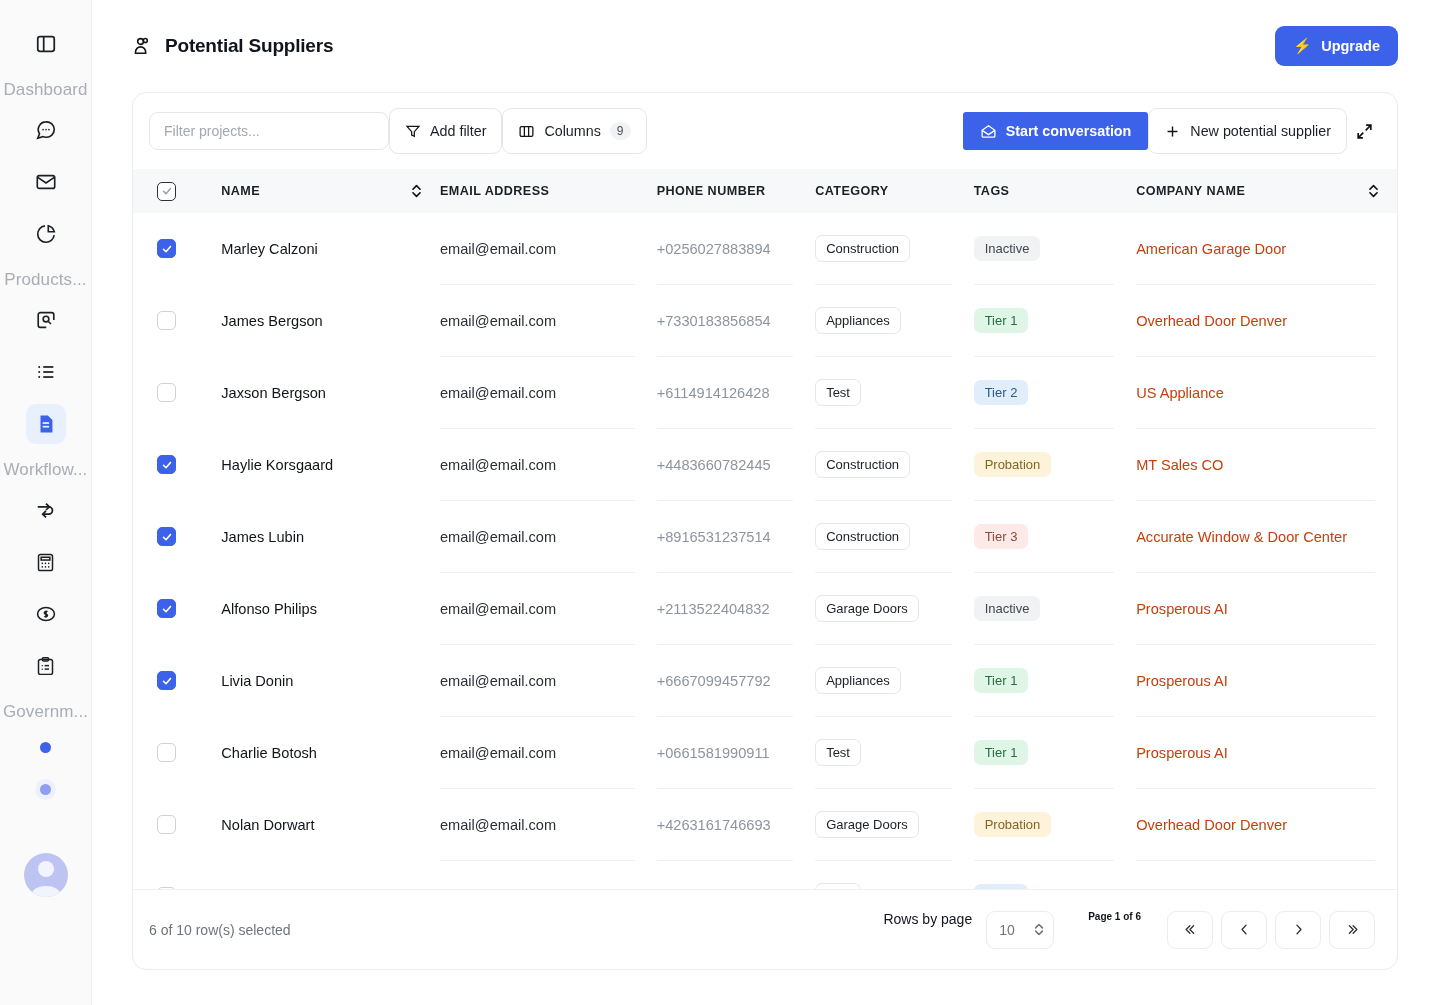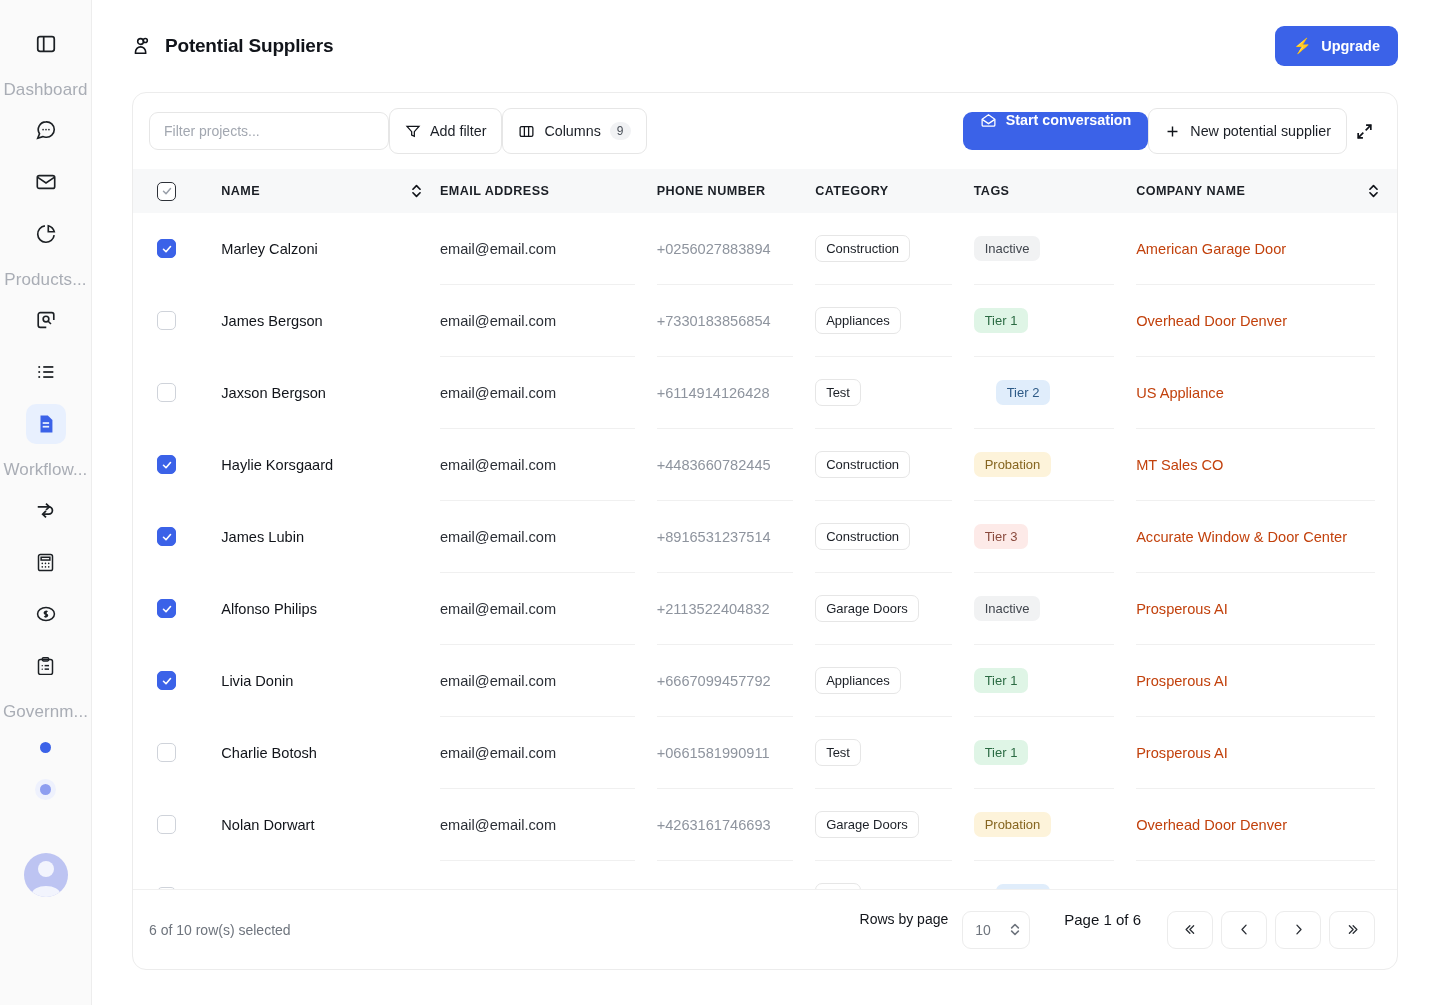--- a/index.html
+++ b/index.html
@@ -120,24 +120,24 @@
     cursor: pointer;
     font-family: "Liberation Sans", sans-serif;
   }
   .count-pill {
     background: #f1f2f4; color: #4a5059;
     border-radius: 20px; font-size: 12px;
     padding: 2px 7px; font-weight: 500;
   }
   .spacer { flex: 1; }
   .primary-btn {
-    height: 38px; border: none; border-radius: 9px;
+    height: 38px; border: none; border-radius: 3px;
     background: #3b62e8; color: #fff;
     padding: 0 17px;
-    display: flex; gap: 9px;
+    display: flex; align-items: center; gap: 9px;
     font-size: 14.3px; font-weight: 600; cursor: pointer;
     font-family: "Liberation Sans", sans-serif;
   }
   .expand-btn {
     width: 34px; height: 34px; display: flex;
     align-items: center; justify-content: center;
     background: none; border: none; cursor: pointer; color: #11141a;
   }
 
   
@@ -196,38 +196,38 @@
     padding: 5px 10px; font-size: 13px; color: #1b1f26;
     background: #fff; font-weight: 400;
     display: inline-block;
   }
   .tag {
     border-radius: 7px; padding: 5px 11px;
     font-size: 13px; font-weight: 400; display: inline-block;
   }
   .tag.grey   { background: #f1f2f3; color: #41464e; }
   .tag.green  { background: #dff5e6; color: #2b6b43; }
-  .tag.blue   { background: #e0edfb; color: #2d5a86; margin-left: 22px; }
+  .tag.blue   { background: #e0edfb; color: #2d5a86; }
   .tag.yellow { background: #fdf3da; color: #86651f; }
   .tag.pink   { background: #fdeae8; color: #8a4a3d; }
 
   
   .footer {
     height: 80px; border-top: 1px solid #f0f0f0;
     display: flex; align-items: center;
     padding: 0 22px 0 16px;
   }
   .sel-text { font-size: 14px; color: #6e747d; }
   .rows-label { font-size: 14px; color: #11141a; font-weight: 500; }
   .rows-sel {
     width: 68px; height: 38px; border: 1px solid #ececec; border-radius: 9px;
     display: flex; align-items: center; justify-content: space-between;
     padding: 0 9px 0 12px; font-size: 14px; color: #6e747d; cursor: pointer;
   }
-  .page-text { font-size: 15px; color: #11141a; font-weight: 400; }
+  .page-text { font-size: 10px; color: #11141a; font-weight: 700; }
   .pg-btn {
     width: 46px; height: 38px; border: 1px solid #ececec; border-radius: 9px;
     background: #fff; display: flex; align-items: center; justify-content: center;
     cursor: pointer; color: #2b2f36; font-size: 14px;
   }
   .fgap { display: flex; gap: 14px; }
 </style>
 </head>
 <body>
 

